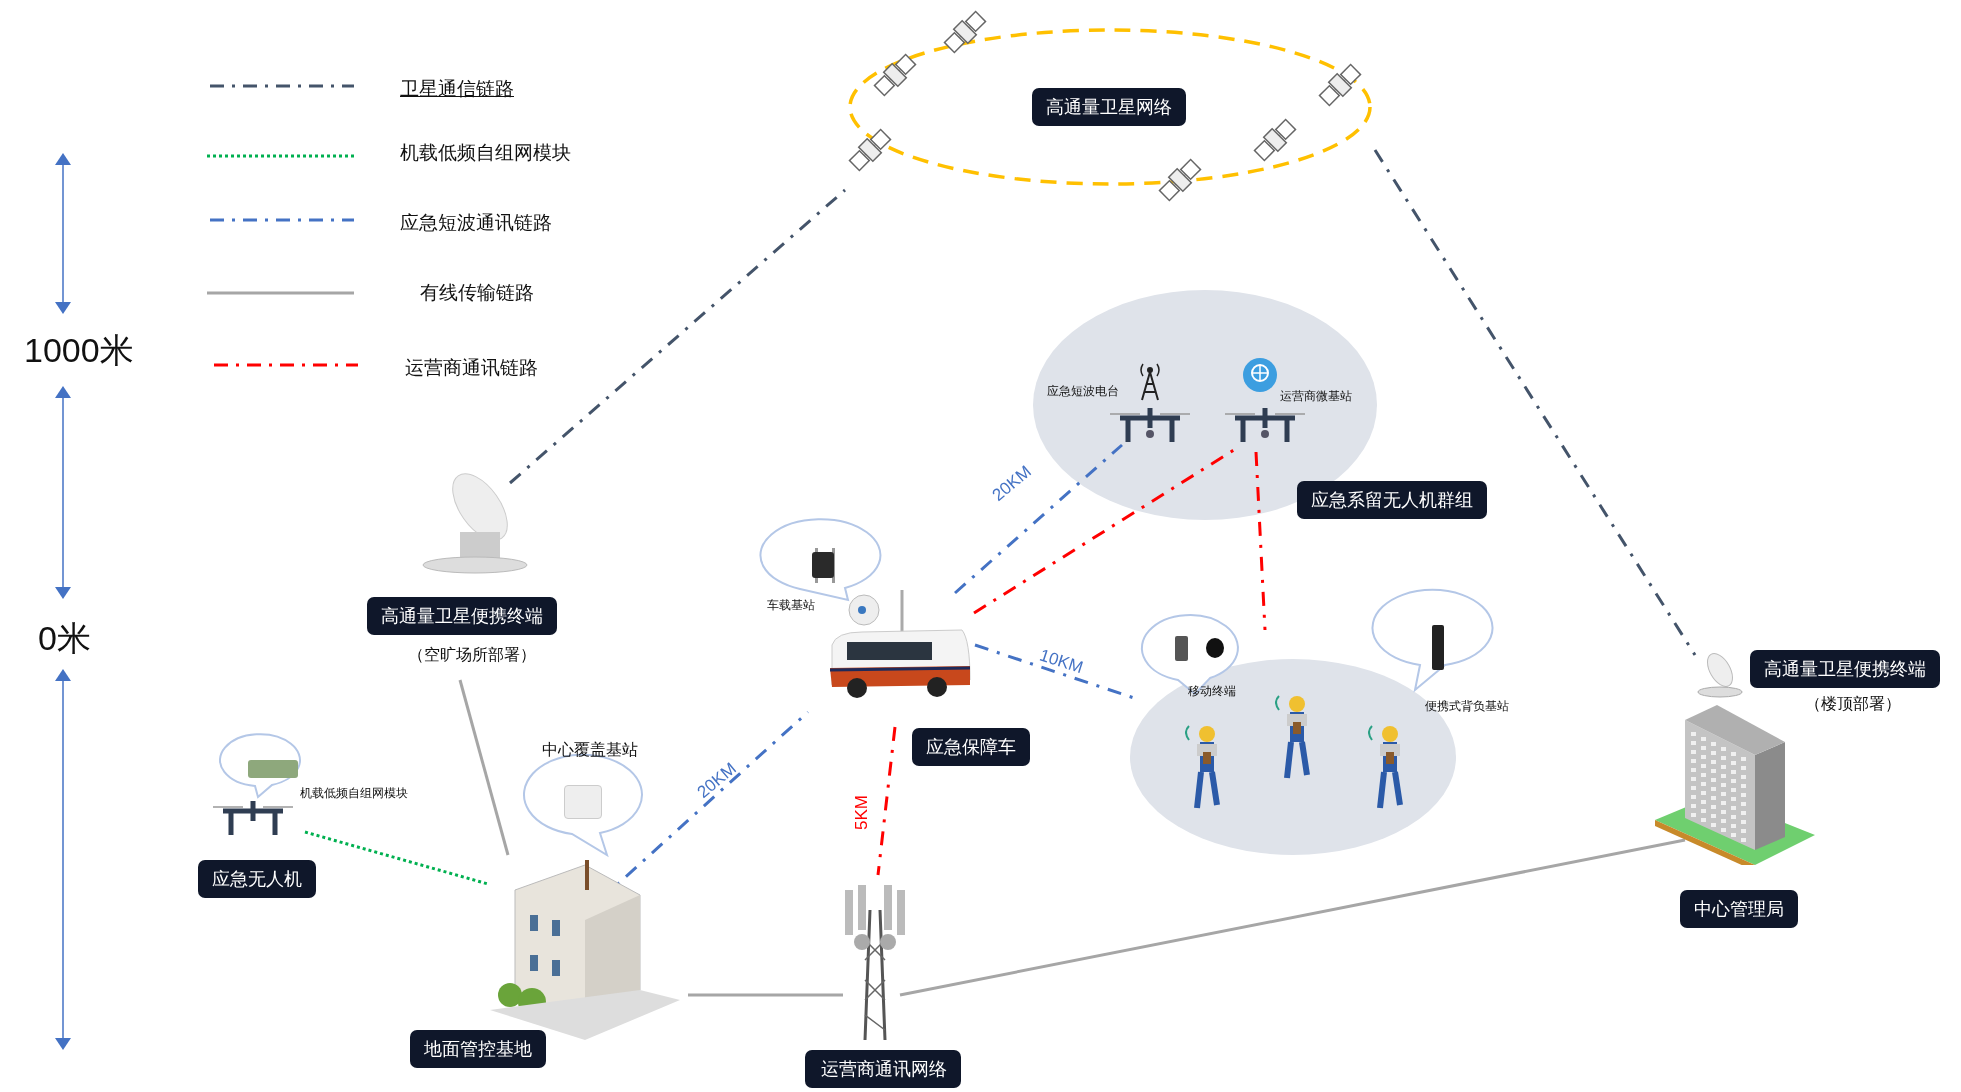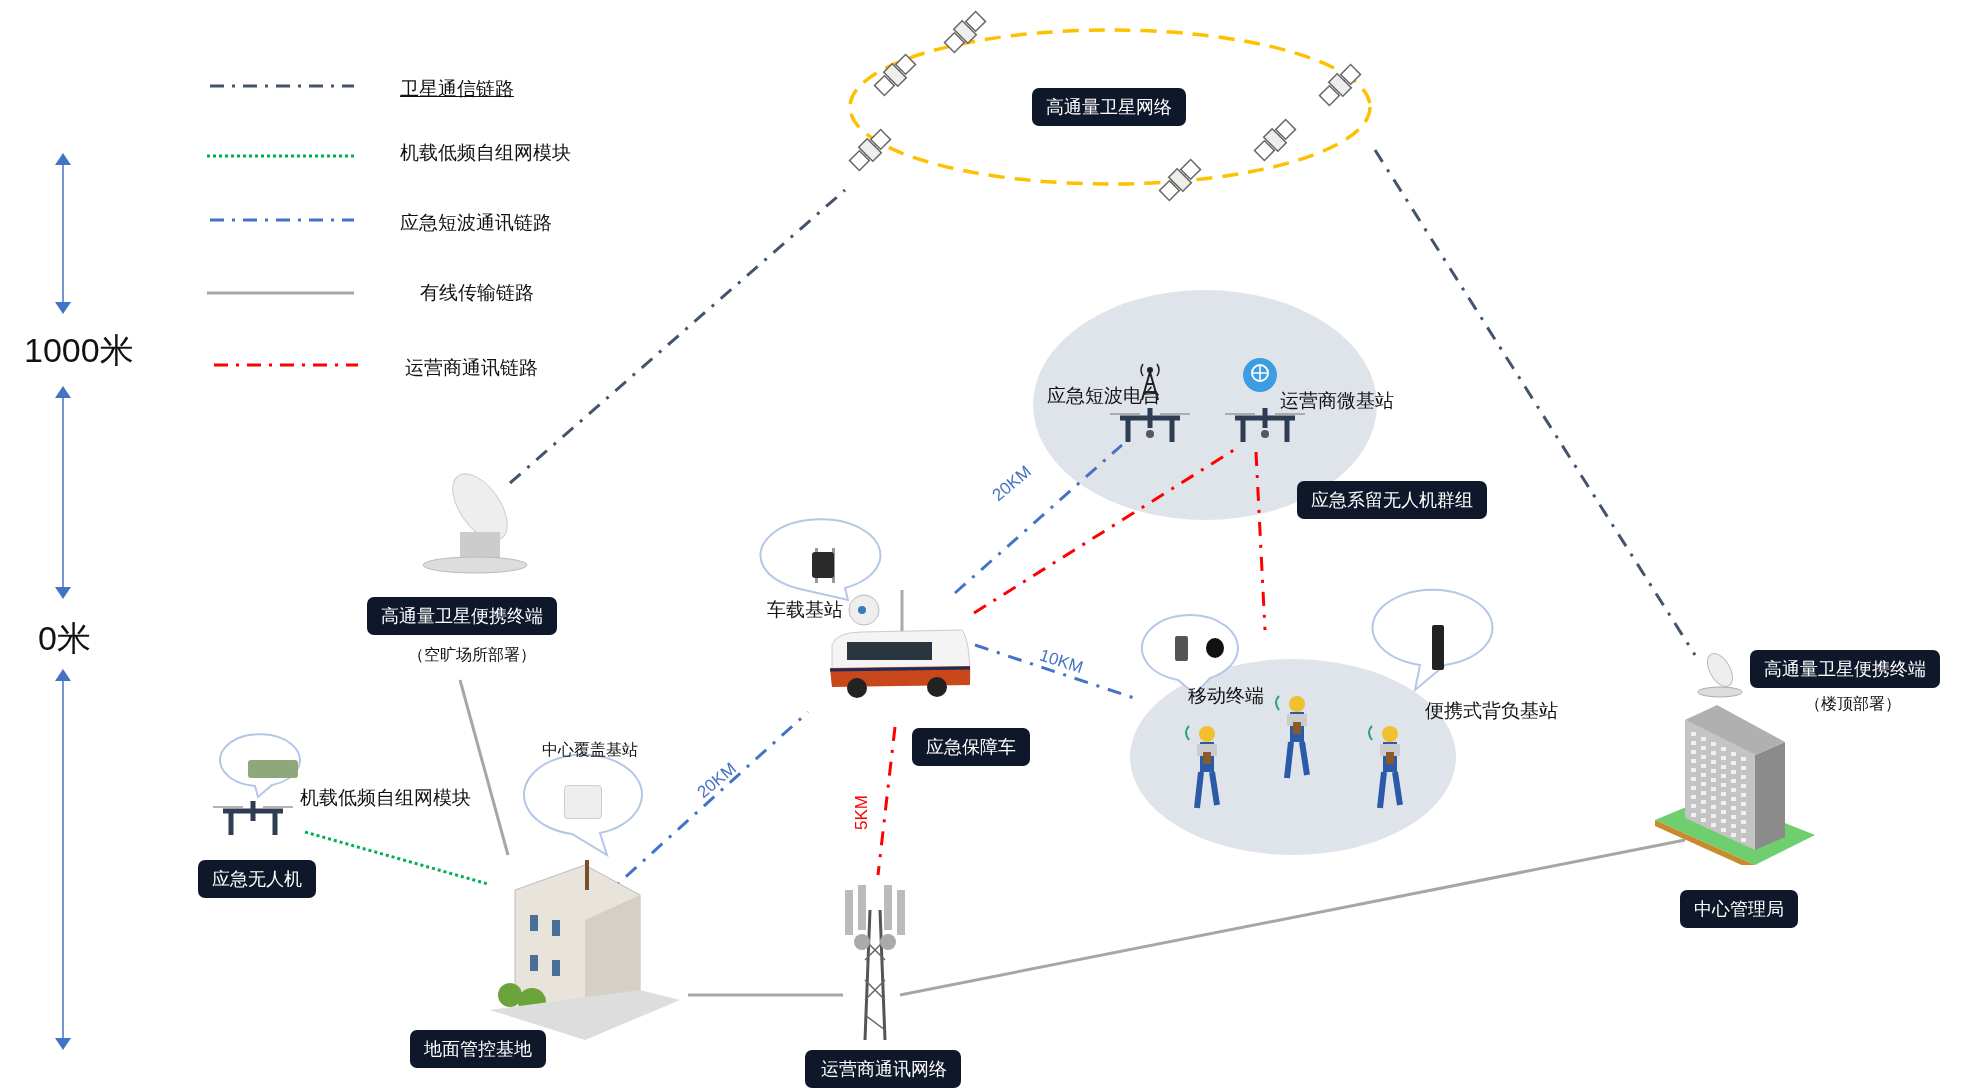--- a/index.html
+++ b/index.html
@@ -2,21 +2,21 @@
 <html><head>
 <meta charset="utf-8">
 <style>
   html,body{margin:0;padding:0;background:#fff;}
   body{width:1961px;height:1092px;position:relative;overflow:hidden;font-family:"DejaVu Sans","Liberation Sans",sans-serif;}
   #canvas{position:absolute;left:0;top:0;}
   .abs{position:absolute;}
   .legend-label{font-size:19px;color:#111;white-space:nowrap;}
   .alt-label{font-size:34px;color:#111;font-family:"Liberation Sans",sans-serif;white-space:nowrap;}
   .tag{position:absolute;background:#0f172a;color:#fff;font-size:18px;border-radius:7px;padding:7px 14px;white-space:nowrap;}
-  .note{position:absolute;font-size:19px;color:#111;white-space:nowrap;}
+  .note{position:absolute;font-size:12px;color:#111;white-space:nowrap;}
   .sub{position:absolute;font-size:16px;color:#111;white-space:nowrap;}
   .dist{position:absolute;font-size:17px;white-space:nowrap;font-family:"Liberation Sans",sans-serif;transform-origin:left center;}
 </style>
 </head>
 <body>
 
 <svg id="canvas" width="1961" height="1092">
   <defs>
     <marker id="arrowUp" markerWidth="12" markerHeight="12" refX="6" refY="6" orient="auto">
         <path d="M0,12 L6,0 L12,12 Z" fill="#4472c4"></path>

